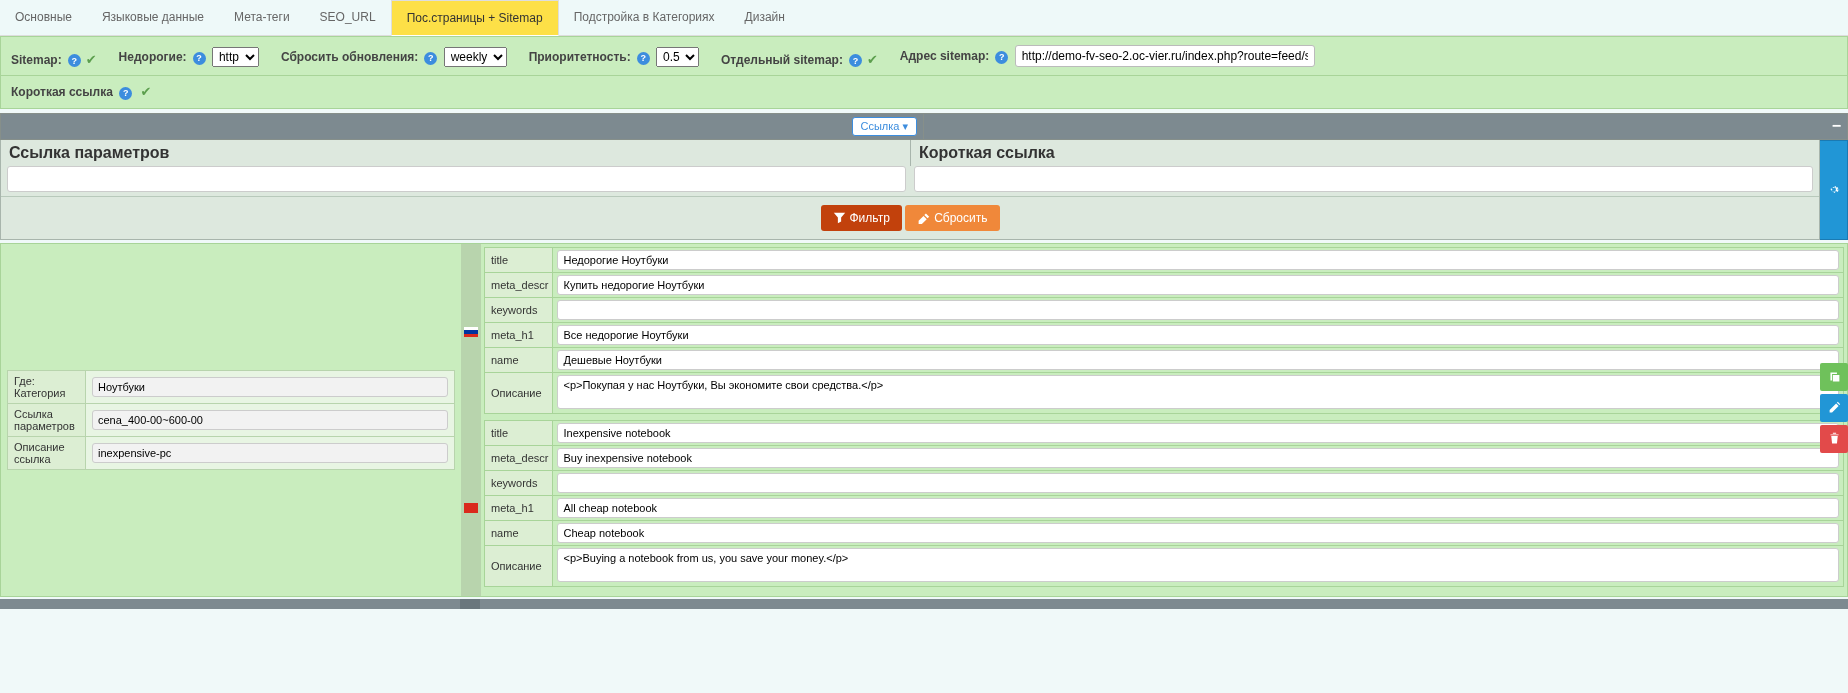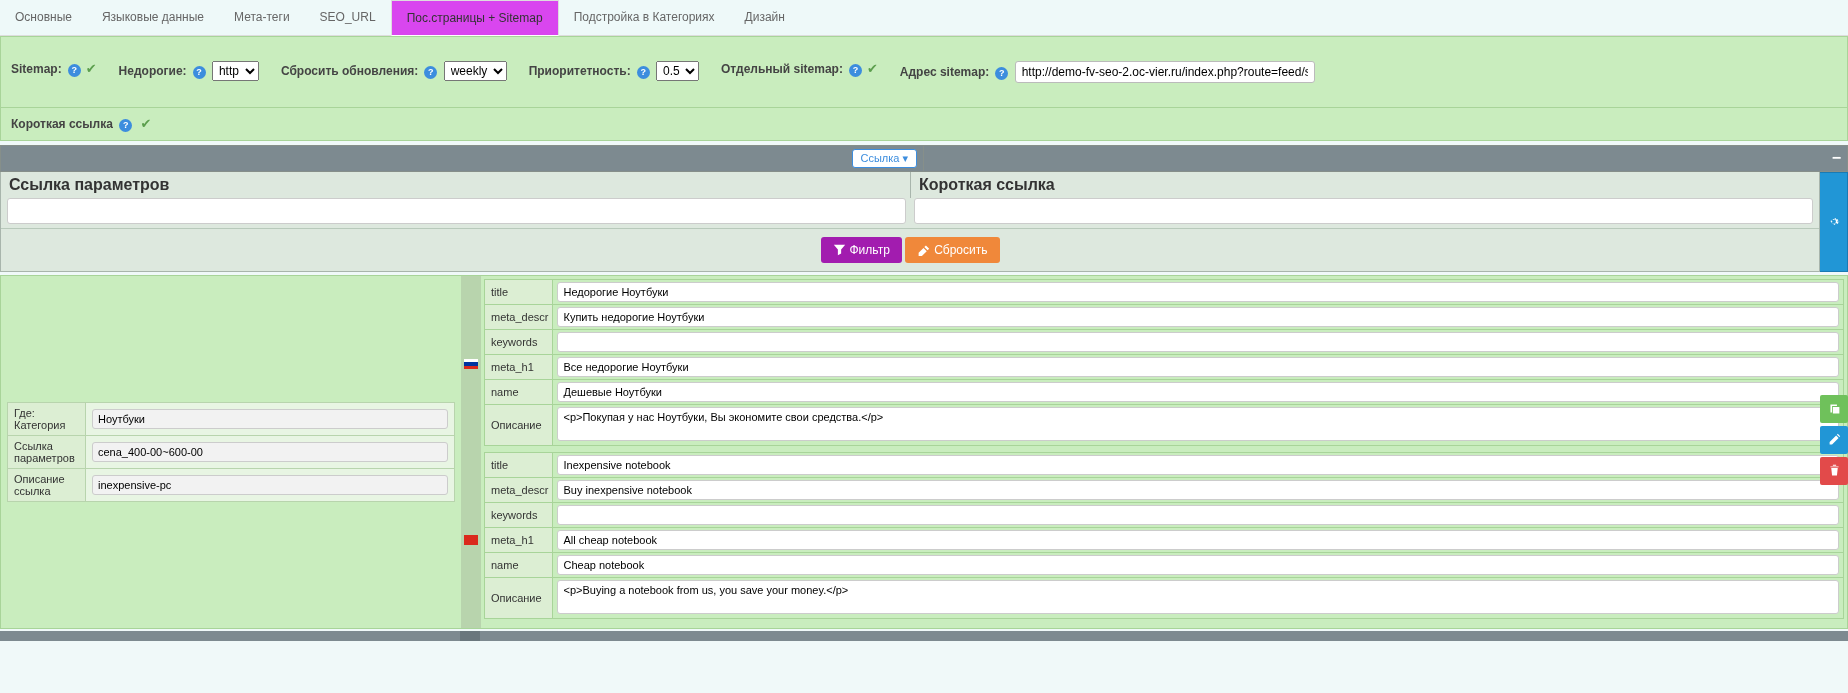--- a/index.html
+++ b/index.html
@@ -1,20 +1,20 @@
 <!DOCTYPE html>
 <html><head>
 <meta charset="utf-8">
 <style>
   *{box-sizing:border-box;margin:0;padding:0}
   body{font-family:Arial,Helvetica,sans-serif;font-size:12px;color:#333;background:#f0f9f9;width:1848px}
   .tabs{display:flex;background:#eef9f9;border-bottom:1px solid #ddd}
   .tab{padding:10px 15px;color:#666;cursor:pointer}
-  .tab.active{background:#d946ef;border:1px solid #ddd;border-bottom:1px solid #fff;margin-bottom:-1px;color:#333;font-weight:500}
-  .opt-row{background:#c9edbe;border:1px solid #a8d499;padding:24px 10px;display:flex;align-items:flex-start;flex-wrap:wrap;gap:22px;font-size:12px}
+  .tab.active{background:#fde047;border:1px solid #ddd;border-bottom:1px solid #fff;margin-bottom:-1px;color:#333;font-weight:500}
+  .opt-row{background:#c9edbe;border:1px solid #a8d499;padding:8px 10px;display:flex;align-items:flex-end;flex-wrap:wrap;gap:22px;font-size:12px}
   .opt-row label{font-weight:bold;color:#444;margin-right:3px}
   .opt-row select{font-size:12px;padding:1px 2px}
   .opt-row input[type=text]{font-size:12px;padding:3px 6px;border:1px solid #bbb;border-radius:3px;background:#fff}
   .help{display:inline-flex;align-items:center;justify-content:center;width:13px;height:13px;border-radius:50%;background:#3c8dde;color:#fff;font-size:9px;font-weight:bold;margin:0 3px;cursor:help}
   .check{color:#5b9e4d;font-size:13px;margin-left:2px}
   .second-row{background:#c9edbe;border:1px solid #a8d499;border-top:none;padding:8px 10px;font-size:12px}
   .second-row label{font-weight:bold;color:#444}
   .bar-grid{display:grid;grid-template-columns:1fr 1fr;margin-top:4px;border:1px solid #868f8a}
   .bar-left{background:#7d8a90;padding:3px 6px;border-right:1px solid #868f8a}
   .bar-right{background:#7d8a90;padding:3px 6px;text-align:right;color:#fff}
@@ -26,21 +26,21 @@
   .fh-cell+.fh-cell{border-left:1px solid #a8b5ac}
   .gde-row{padding:5px 8px}
   .gde-row select{width:90px;font-size:12px}
   .labels{display:grid;grid-template-columns:1fr 1fr}
   .labels div{padding:4px 8px;font-weight:bold;font-size:16px;color:#333}
   .labels div+div{border-left:1px solid #a8b5ac}
   .inputs{display:grid;grid-template-columns:1fr 1fr;padding:0 6px 4px 6px;gap:8px}
   .inputs input{width:100%;padding:5px;border:1px solid #ccc;border-radius:3px;font-size:12px}
   .btn-row{text-align:center;padding:8px;border-top:1px solid #b8c9bb}
   .btn{display:inline-flex;align-items:center;gap:4px;padding:6px 12px;border-radius:3px;color:#fff;font-size:12px;cursor:pointer;border:none}
-  .btn-blue{background:#a21caf}
+  .btn-blue{background:#c2410c}
   .btn-orange{background:#f0883a}
   .main-wrap{position:relative;margin-top:3px}
   .main-green{background:#c9edbe;border:1px solid #a8d499;display:grid;grid-template-columns:460px 20px 1fr;min-height:330px}
   .left-pane{padding:6px;display:flex;flex-direction:column;justify-content:center}
   .small-tbl{width:100%;border-collapse:collapse;background:#e8f5e3}
   .small-tbl td{border:1px solid #b8d4ad;padding:4px 6px;font-size:11px;vertical-align:middle}
   .small-tbl td:first-child{width:78px;font-weight:normal;background:#dceed3;color:#333}
   .small-tbl input{width:100%;border:1px solid #ccc;border-radius:3px;padding:3px 5px;font-size:11px;background:#f2f2f2}
   .flag-col{background:#b8d4ad;display:flex;flex-direction:column;justify-content:space-around;align-items:center;width:20px}
   .flag{width:14px;height:10px}

